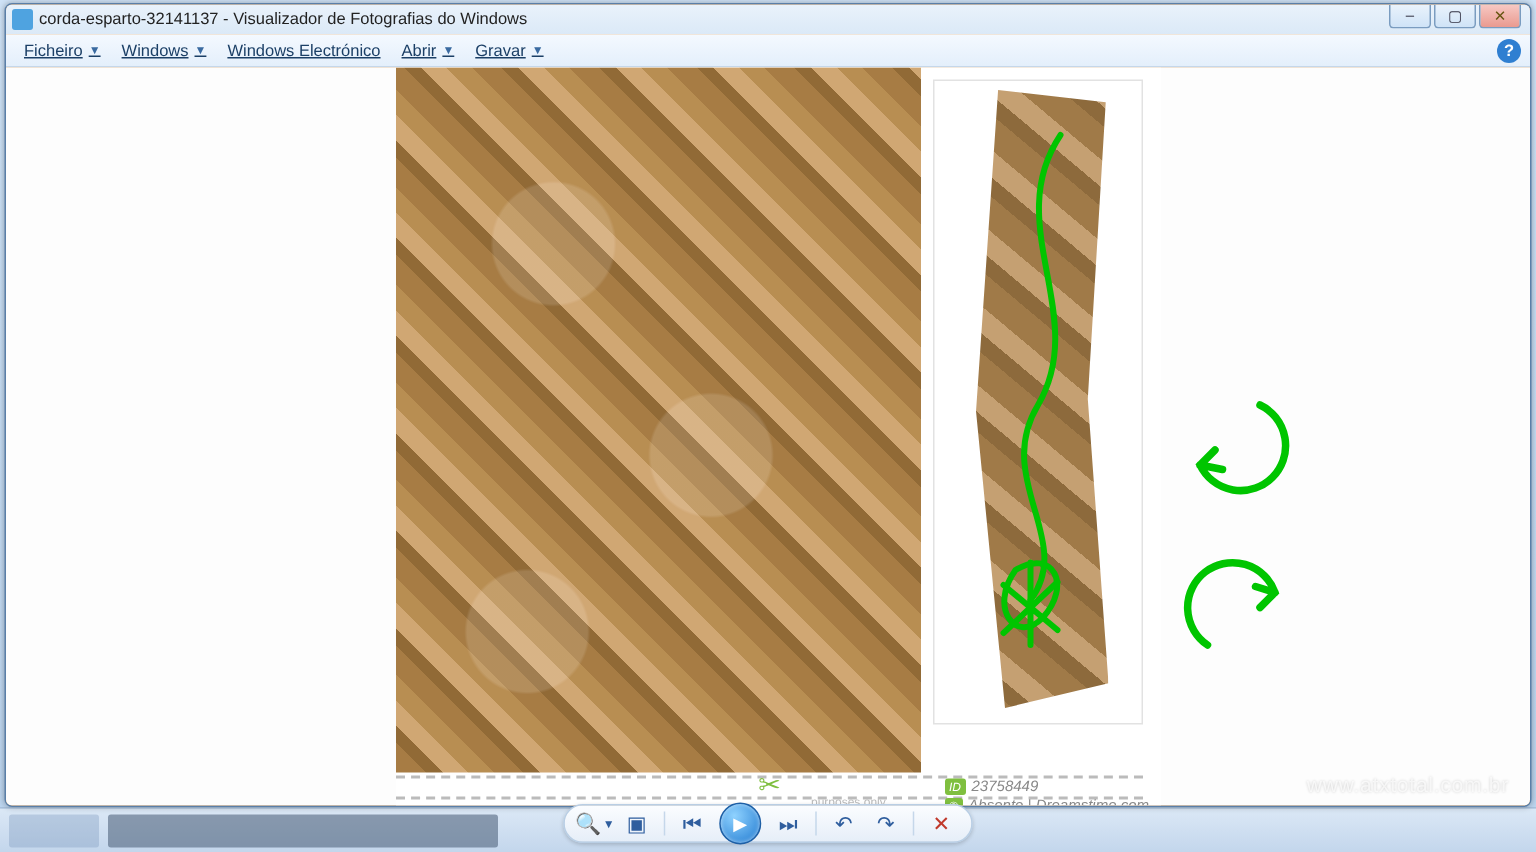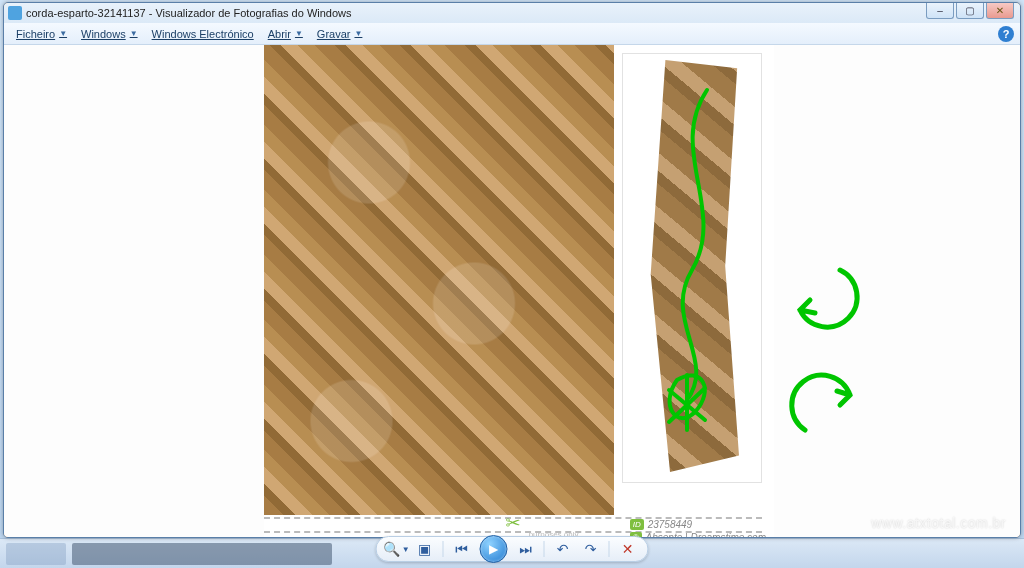--- a/index.html
+++ b/index.html
@@ -74,21 +74,21 @@
     border-top: 2px dashed #bbb; border-bottom: 2px dashed #bbb;
     display: flex; align-items: center; justify-content: center;
   }
   .scissors { color: #7fbf3f; font-size: 18px; transform: translateY(-2px); }
   .img-meta {
     position: absolute; right: 8px; bottom: 2px; font-size: 10px; color: #888;
     display: flex; flex-direction: column; gap: 2px; align-items: flex-start; font-style: italic;
   }
   .meta-line { display: flex; align-items: center; gap: 4px; }
   .meta-badge { background: #7fbf3f; color: #fff; font-size: 8px; padding: 1px 3px; border-radius: 2px; }
-  .left-blurb { position: absolute; left: 258px; bottom: 6px; font-size: 8px; color: #bbb; }
+  .left-blurb { position: absolute; left: 270px; bottom: 6px; font-size: 8px; color: #bbb; }
 
   
   .side-circles { position: absolute; right: 150px; top: 210px; }
   .side-circles svg { stroke: #00c500; stroke-width: 5; fill: none; stroke-linecap: round; }
 
   .site-wm { position: absolute; right: 14px; bottom: 6px; color: rgba(255,255,255,.7); font-size: 14px; letter-spacing: .5px; text-shadow: 0 0 2px rgba(0,0,0,.2); }
 
   
   .toolbar {
     position: absolute; left: 50%; transform: translateX(-50%);

